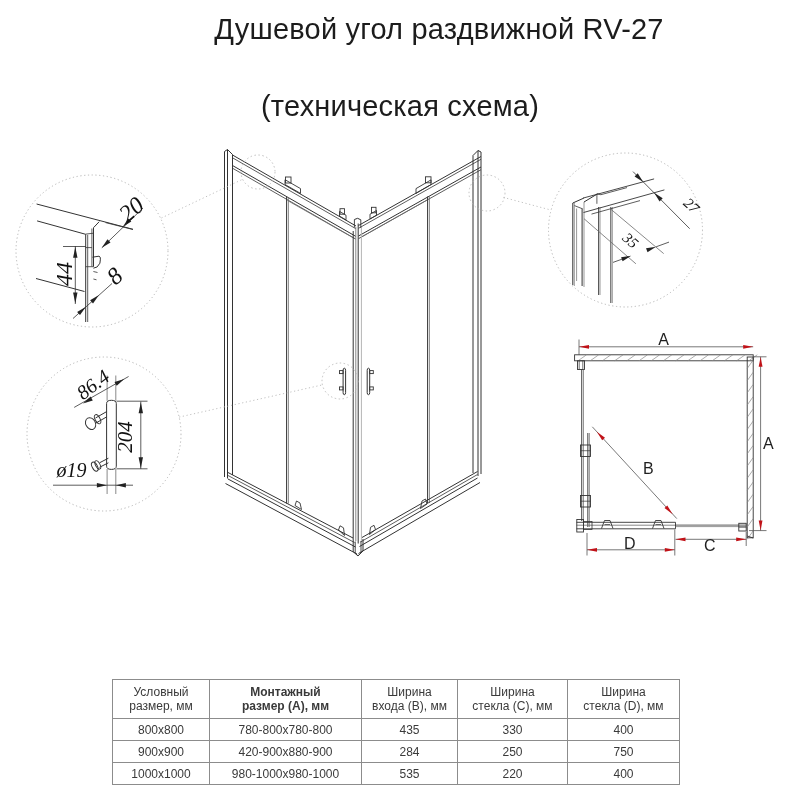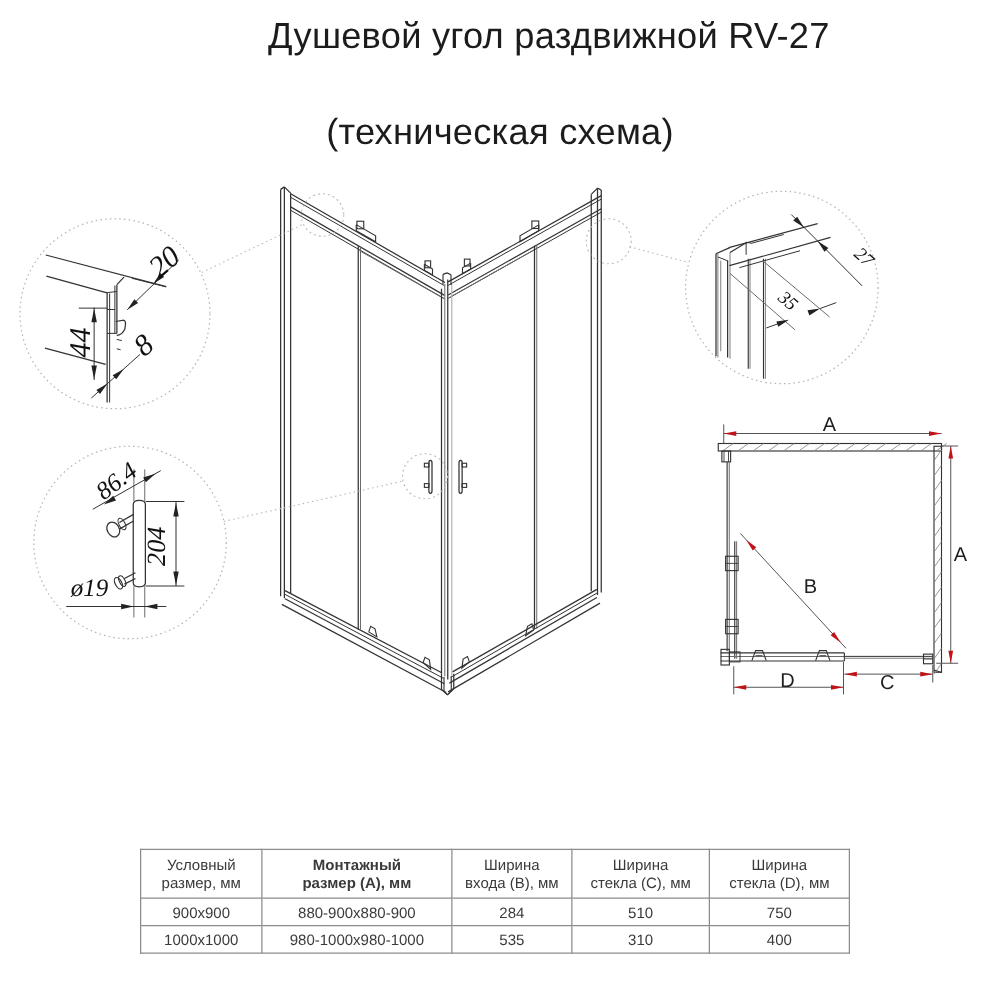--- a/index.html
+++ b/index.html
@@ -334,28 +334,35 @@
 <table>
 <tbody>
         <tr style="height:39px;">
           <td style="width:96px;">Условный<br>размер, мм</td>
           <td style="width:151px;font-weight:bold;">Монтажный<br>размер (A), мм</td>
           <td style="width:95px;">Ширина<br>входа (B), мм</td>
           <td style="width:109px;">Ширина<br>стекла (C), мм</td>
           <td style="width:111px;">Ширина<br>стекла (D), мм</td>
         </tr>
 <tr style="height:22px;">
+          <td>800x800</td>
+          <td>780-800x780-800</td>
+          <td>435</td>
+          <td>330</td>
+          <td>400</td>
+        </tr>
+<tr style="height:22px;">
           <td>900x900</td>
-          <td>880-900x880-900</td>
+          <td>420-900x880-900</td>
           <td>284</td>
-          <td>510</td>
+          <td>250</td>
           <td>750</td>
         </tr>
 <tr style="height:22px;">
           <td>1000x1000</td>
           <td>980-1000x980-1000</td>
           <td>535</td>
-          <td>310</td>
+          <td>220</td>
           <td>400</td>
         </tr>
 </tbody>
     </table>
 </div>
 
 </body></html>

